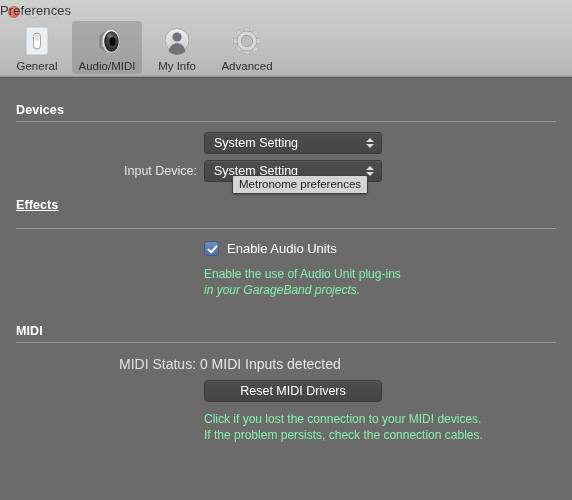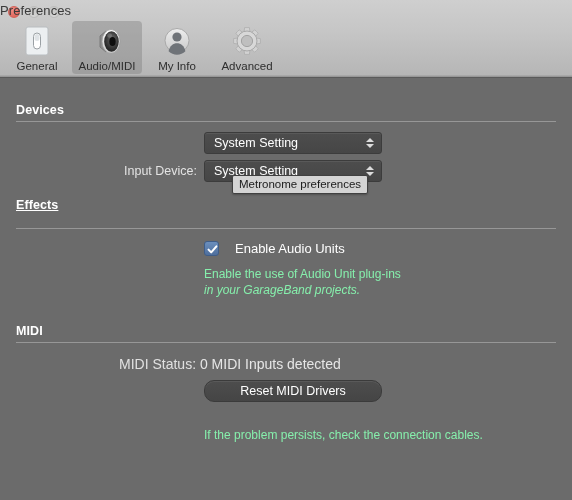--- a/index.html
+++ b/index.html
@@ -186,21 +186,21 @@
     padding: 2px 6px 3px 6px;
     white-space: nowrap;
     box-shadow: 0 1px 2px rgba(0,0,0,0.25);
     z-index: 20;
   }
 
   .checkrow {
     position: absolute;
     display: flex;
     align-items: center;
-    gap: 16px;
+    gap: 8px;
   }
   .checkbox {
     width: 15px;
     height: 15px;
     border-radius: 3px;
     background: linear-gradient(to bottom, #6b8fbd, #4f6f9d);
     border: 1px solid #3f5d88;
     box-sizing: border-box;
     position: relative;
     flex: none;
@@ -226,21 +226,21 @@
     color: #e6e6e6;
     white-space: nowrap;
   }
   .status-line .status-label { color: #e0e0e0; }
 
   .pushbutton {
     position: absolute;
     height: 22px;
     background: linear-gradient(to bottom, #4d4d4d, #454545);
     border: 1px solid #3b3b3b;
-    border-radius: 10px;
+    border-radius: 4px;
     box-sizing: border-box;
     box-shadow: 0 1px 0 rgba(255,255,255,0.07) inset;
     display: flex;
     align-items: center;
     justify-content: center;
     font-size: 12.5px;
     color: #ffffff;
   }
 </style>
 </head>
@@ -379,16 +379,17 @@
     <div class="section-header" style="top:246px;">MIDI</div>
     <div class="section-rule" style="top:264px;"></div>
 
     <div class="status-line" style="top:278px; left:119px;">
       <span class="status-label">MIDI Status:</span>
       <span>0 MIDI Inputs detected</span>
     </div>
 
     <div class="pushbutton" style="top:302px; left:204px; width:178px;">Reset MIDI Drivers</div>
 
+    <div class="helptext" style="top:333px; left:204px;">Click if you lost the connection to your MIDI devices.</div>
     <div class="helptext" style="top:349px; left:204px;">If the problem persists, check the connection cables.</div>
 
   </div>
 </div>
 
 </body></html>

